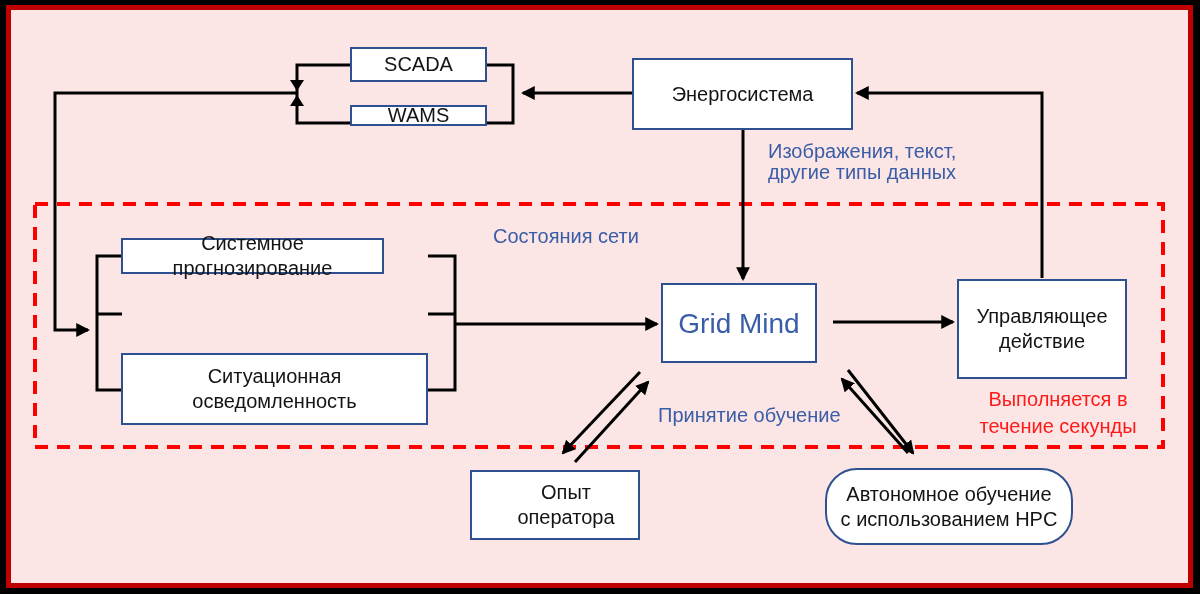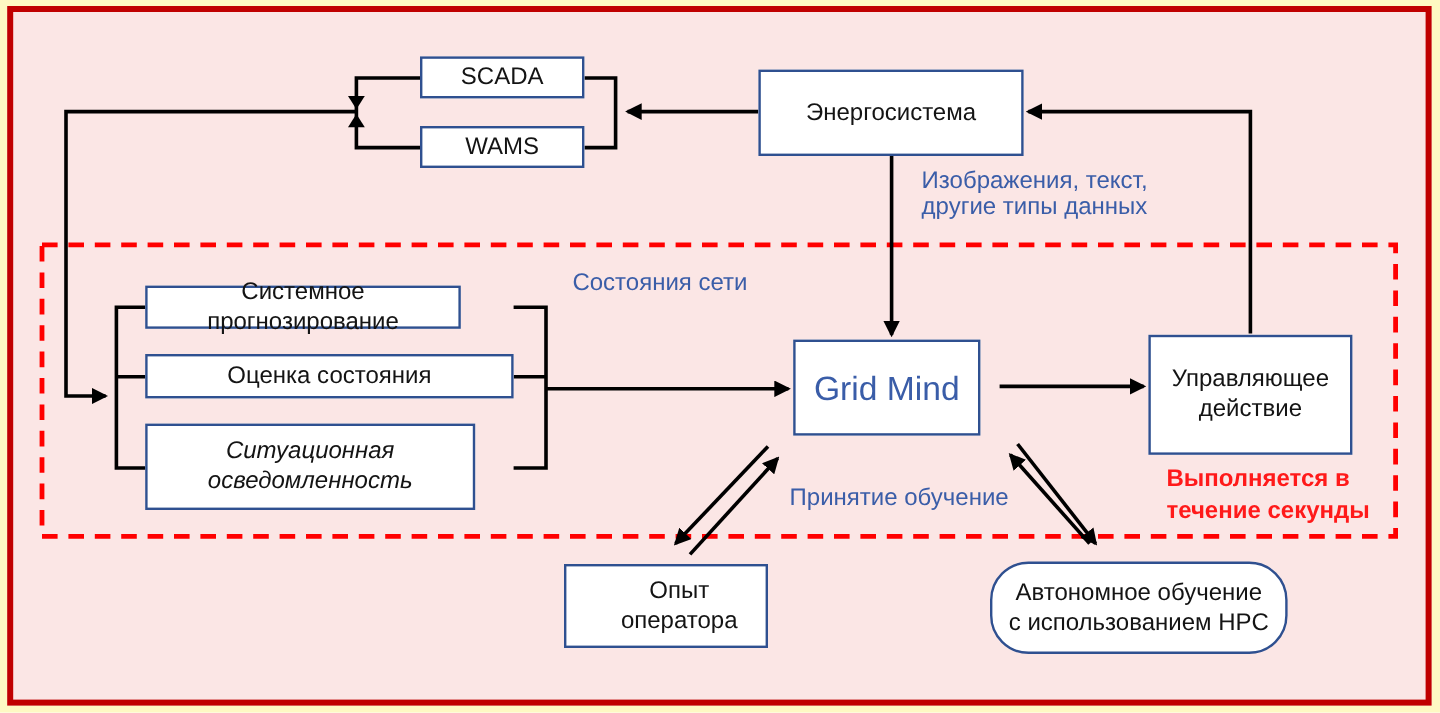--- a/index.html
+++ b/index.html
@@ -6,33 +6,33 @@
     --frame-red:#c00000;
     --dashed-red:#ff0000;
     --box-blue:#2f5090;
     --accent-blue:#3a5da8;
     --alert-red:#ff1a1a;
     --bg-pink:#fbe6e5;
     --line-black:#000000;
   }
   html,body{margin:0;padding:0;background:#ffffff;}
   body{font-family:"Liberation Sans", sans-serif;}
-  .stage{position:relative;width:1200px;height:594px;background:#fef9c3;overflow:hidden;}
+  .stage{position:relative;width:1200px;height:594px;background:#000000;overflow:hidden;}
   .frame{position:absolute;left:6px;top:5px;width:1187px;height:583px;box-sizing:border-box;
          border:5px solid var(--frame-red);background:var(--bg-pink);}
   svg.wires{position:absolute;left:0;top:0;width:1200px;height:594px;}
   .wire{stroke:var(--line-black,#000);stroke-width:3;fill:none;}
   .ahead{fill:var(--line-black,#000);stroke:none;}
   .dashbox{stroke:var(--dashed-red,#f00);stroke-width:4;fill:none;stroke-dasharray:13 9;}
   .node{position:absolute;box-sizing:border-box;background:#ffffff;border:2px solid var(--box-blue);
         display:flex;align-items:center;justify-content:center;text-align:center;
         color:#141414;font-size:20px;line-height:25px;white-space:pre-line;}
   .node.big{font-size:28px;color:var(--accent-blue);}
   .lbl{position:absolute;color:var(--accent-blue);font-size:20px;line-height:21px;white-space:pre-line;}
-  .lbl.red{color:var(--alert-red);font-weight:bold;text-align:left;line-height:27px;}
+  .lbl.red{color:var(--alert-red);font-weight:normal;text-align:center;line-height:27px;}
 </style>
 </head>
 <body>
 
 <div class="stage">
   <div class="frame"></div>
 
   <svg class="wires" viewBox="0 0 1200 594">
     <defs>
       <marker id="ah" viewBox="0 0 10 10" refX="8.5" refY="5" markerWidth="4.6" markerHeight="4.6" orient="auto-start-reverse">
@@ -65,44 +65,43 @@
 
     <path class="wire" d="M640,372 L563,453" marker-end="url(#ah)"></path>
     <path class="wire" d="M575,462 L648,382" marker-end="url(#ah)"></path>
 
     <path class="wire" d="M908,453 L842,379" marker-end="url(#ah)"></path>
     <path class="wire" d="M848,370 L913,453" marker-end="url(#ah)"></path>
   </svg>
 
   <div class="node" style="left:350px;top:47px;width:137px;height:35px;">SCADA</div>
 
-  <div class="node" style="left:350px;top:105px;width:137px;height:35px;">WAMS</div>
+  <div class="node" style="left:350px;top:105px;width:137px;height:21px;">WAMS</div>
 
   <div class="node" style="left:632px;top:58px;width:221px;height:72px;">Энергосистема</div>
 
   <div class="node" style="left:121px;top:238px;width:263px;height:36px;">Системное прогнозирование</div>
 
-  <div class="node" style="left:121px;top:295px;width:307px;height:37px;">Оценка состояния</div>
 
-  <div class="node" style="left:121px;top:353px;width:275px;height:72px;font-style:italic;">Ситуационная
+  <div class="node" style="left:121px;top:353px;width:307px;height:72px;">Ситуационная
 осведомленность</div>
 
   <div class="node big" style="left:661px;top:283px;width:156px;height:80px;">Grid Mind</div>
 
   <div class="node" style="left:957px;top:279px;width:170px;height:100px;">Управляющее
 действие</div>
 
   <div class="node" style="left:470px;top:470px;width:170px;height:70px;padding-left:22px;">Опыт
 оператора</div>
 
   <div class="node" style="left:825px;top:468px;width:248px;height:77px;border-radius:32px;">Автономное обучение
 с использованием HPC</div>
 
   <div class="lbl" style="left:768px;top:141px;">Изображения, текст,
 другие типы данных</div>
 
-  <div class="lbl" style="left:477px;top:226px;">Состояния сети</div>
+  <div class="lbl" style="left:493px;top:226px;">Состояния сети</div>
 
   <div class="lbl" style="left:658px;top:405px;">Принятие обучение</div>
 
   <div class="lbl red" style="left:972px;top:386px;width:172px;">Выполняется в
 течение секунды</div>
 </div>
 
 </body></html>

